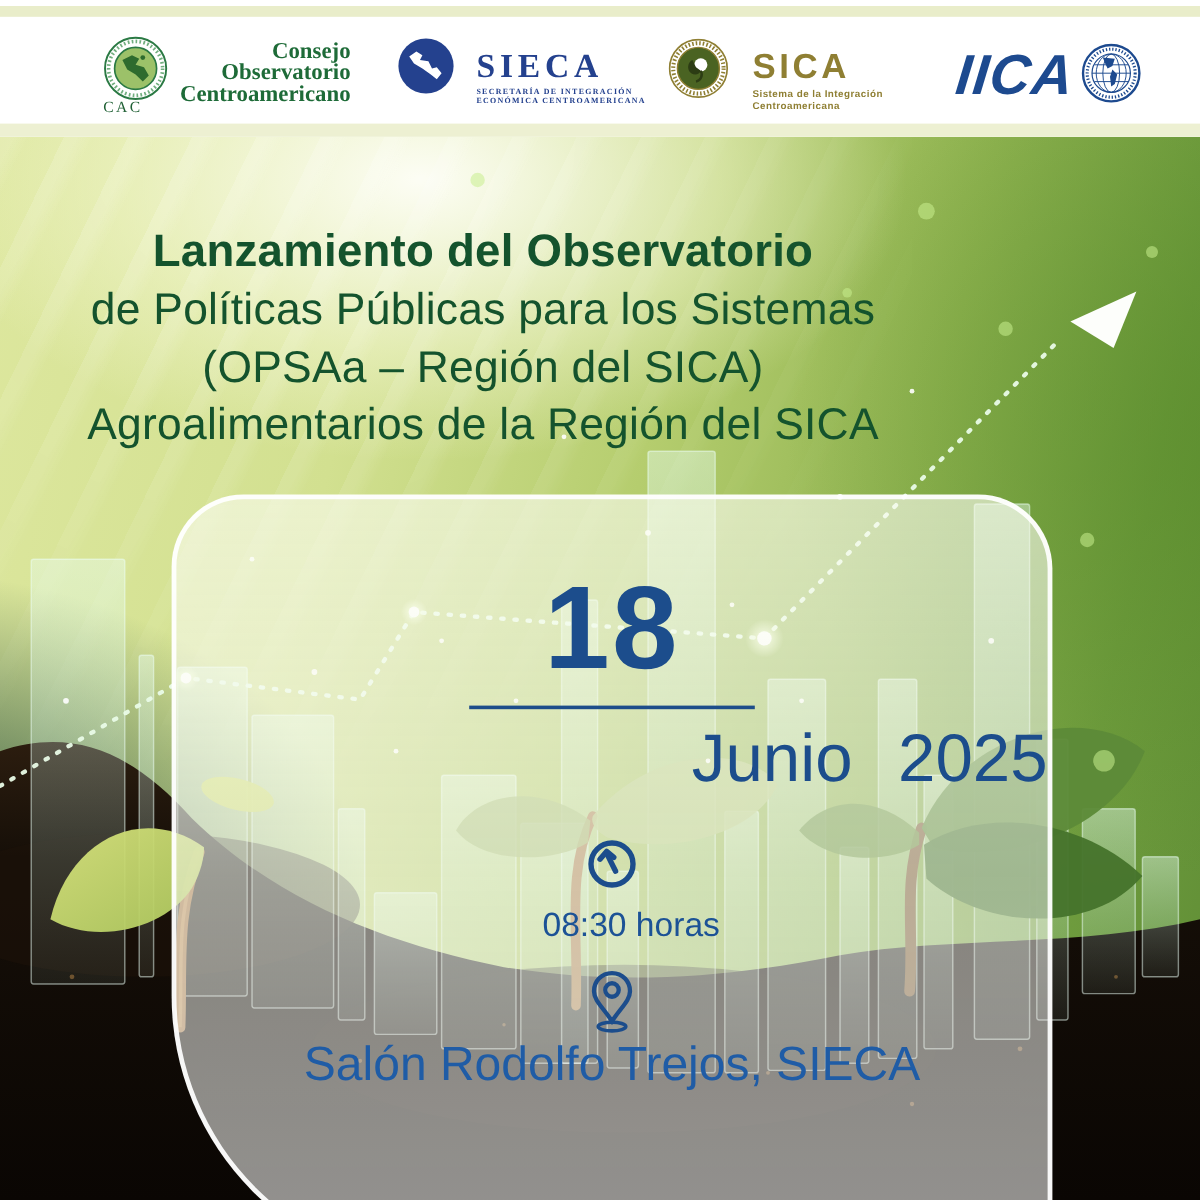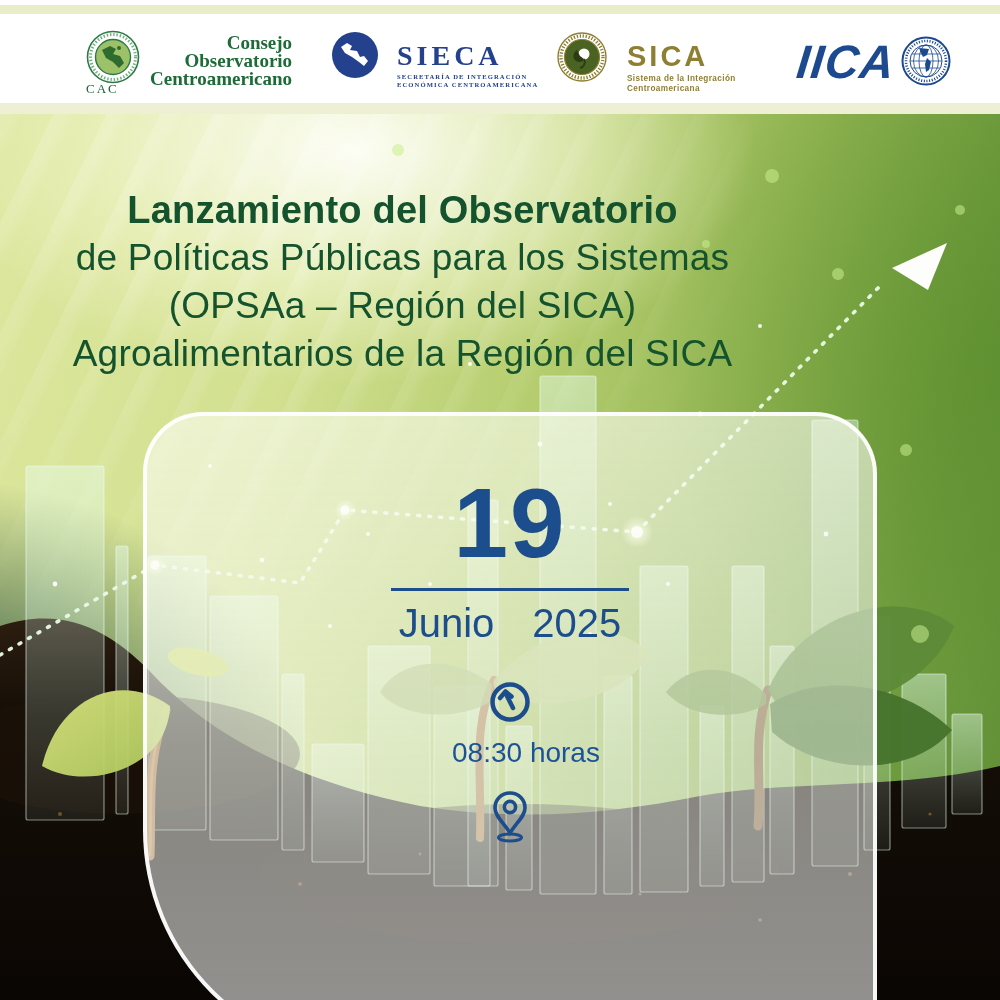--- a/index.html
+++ b/index.html
@@ -46,21 +46,21 @@
   
   .card{
     position:absolute;left:143px;top:412px;width:726px;height:640px;z-index:20;
     border:4px solid rgba(255,255,255,.93);
     border-radius:60px 62px 0 230px;
     background:linear-gradient(to bottom, rgba(250,252,240,.62), rgba(248,249,243,.5) 50%, rgba(243,243,241,.6));
   }
   .card-content{position:absolute;left:0;top:0;width:100%;text-align:center;color:#1c4d8c;}
   .ev-day{margin-top:58px;font-size:98px;font-weight:700;line-height:1;letter-spacing:2px;}
   .ev-divider{width:238px;height:3px;background:#1d4d8a;margin:16px auto 0;}
-  .ev-month-year{margin-top:10px;font-size:40px;line-height:1.1;display:flex;justify-content:center;gap:38px;}
+  .ev-month-year{margin-top:10px;font-size:56px;line-height:1.1;display:flex;justify-content:flex-end;gap:38px;}
   .ev-icon{margin-top:34px;line-height:0;}
   .ev-time{margin-top:12px;font-size:28px;color:#1c5296;margin-left:32px;}
   .ev-pin{margin-top:20px;line-height:0;}
   .ev-location{margin-top:4px;font-size:40px;color:#1f5ca6;}
 </style>
 </head>
 <body>
 
 <div class="poster">
 
@@ -188,41 +188,42 @@
 
   <div class="title">
     <div class="t1">Lanzamiento del Observatorio</div>
     <div>de Políticas Públicas para los Sistemas</div>
     <div>(OPSAa – Región del SICA)</div>
     <div>Agroalimentarios de la Región del SICA</div>
   </div>
 
   <div class="card">
     <div class="card-content">
-      <div class="ev-day">19</div>
+      <div class="ev-day">18</div>
       <div class="ev-divider"></div>
       <div class="ev-month-year">
         <span>Junio</span>
         <span>2025</span>
       </div>
       <div class="ev-icon">
         <svg width="46" height="46" viewBox="0 0 46 46">
           <circle cx="23" cy="23" r="17.5" fill="none" stroke="#1c4d8c" stroke-width="4.5"></circle>
           <path d="M26,29 L19,15" stroke="#1c4d8c" stroke-width="4.5" fill="none" stroke-linecap="round"></path>
           <polyline points="13,19 18.5,12.5 24.5,17.5" fill="none" stroke="#1c4d8c" stroke-width="4.5" stroke-linecap="round" stroke-linejoin="round"></polyline>
         </svg>
       </div>
       <div class="ev-time">08:30 horas</div>
       <div class="ev-pin">
         <svg width="42" height="54" viewBox="0 0 42 54">
           <path d="M21,4 C12,4 6,11 6,19 C6,27 14,33 21,44 C28,33 36,27 36,19 C36,11 30,4 21,4 Z" fill="none" stroke="#1c4d8c" stroke-width="3.6"></path>
           <circle cx="21" cy="18" r="5.6" fill="none" stroke="#1c4d8c" stroke-width="3.6"></circle>
           <ellipse cx="21" cy="48.5" rx="11.5" ry="3.6" fill="none" stroke="#1c4d8c" stroke-width="3"></ellipse>
         </svg>
       </div>
+      <div class="ev-location">Salón Rodolfo Trejos, SIECA</div>
     </div>
   </div>
 
   <div class="header">
     <div class="strip top"></div>
     <div class="strip bottom"></div>
 
     <div class="logo" style="left:86px;top:30px;">
       <svg width="54" height="54" viewBox="0 0 54 54">
         <circle cx="27" cy="27" r="25.5" fill="#ffffff" stroke="#2b7a44" stroke-width="1.6"></circle>

